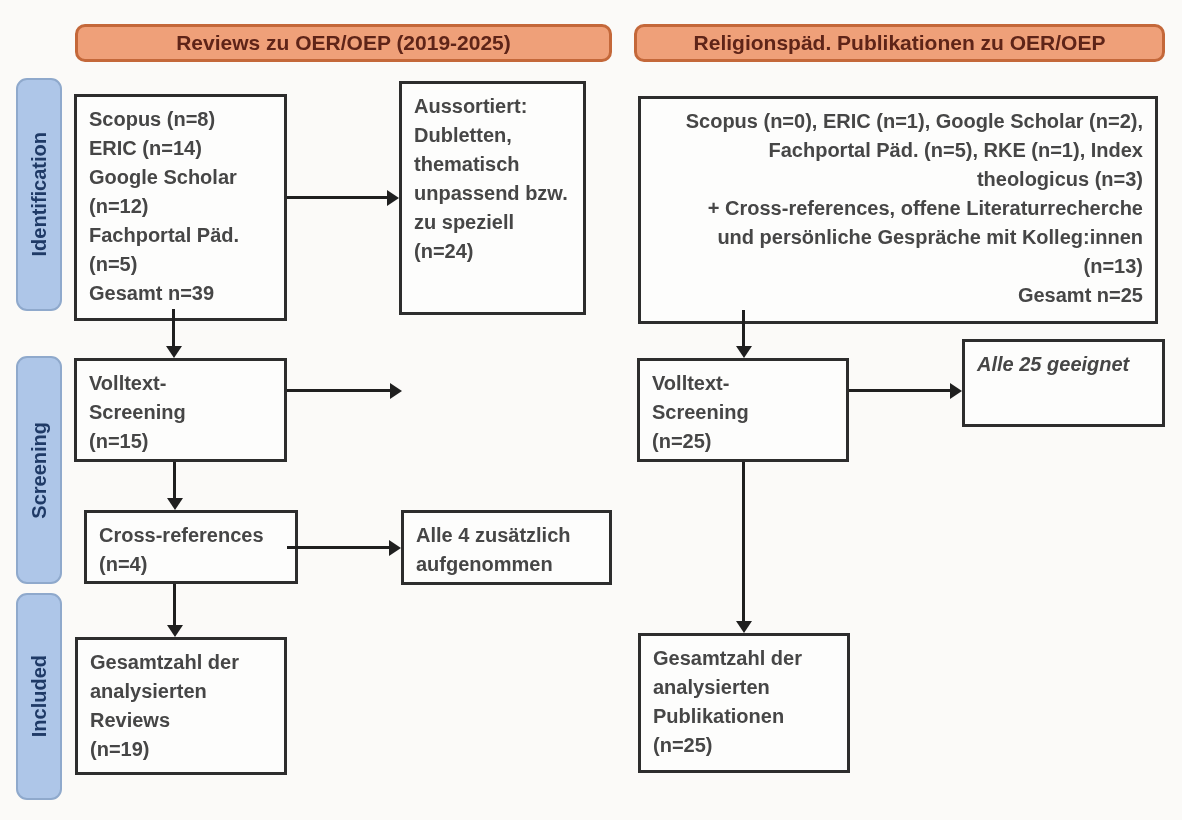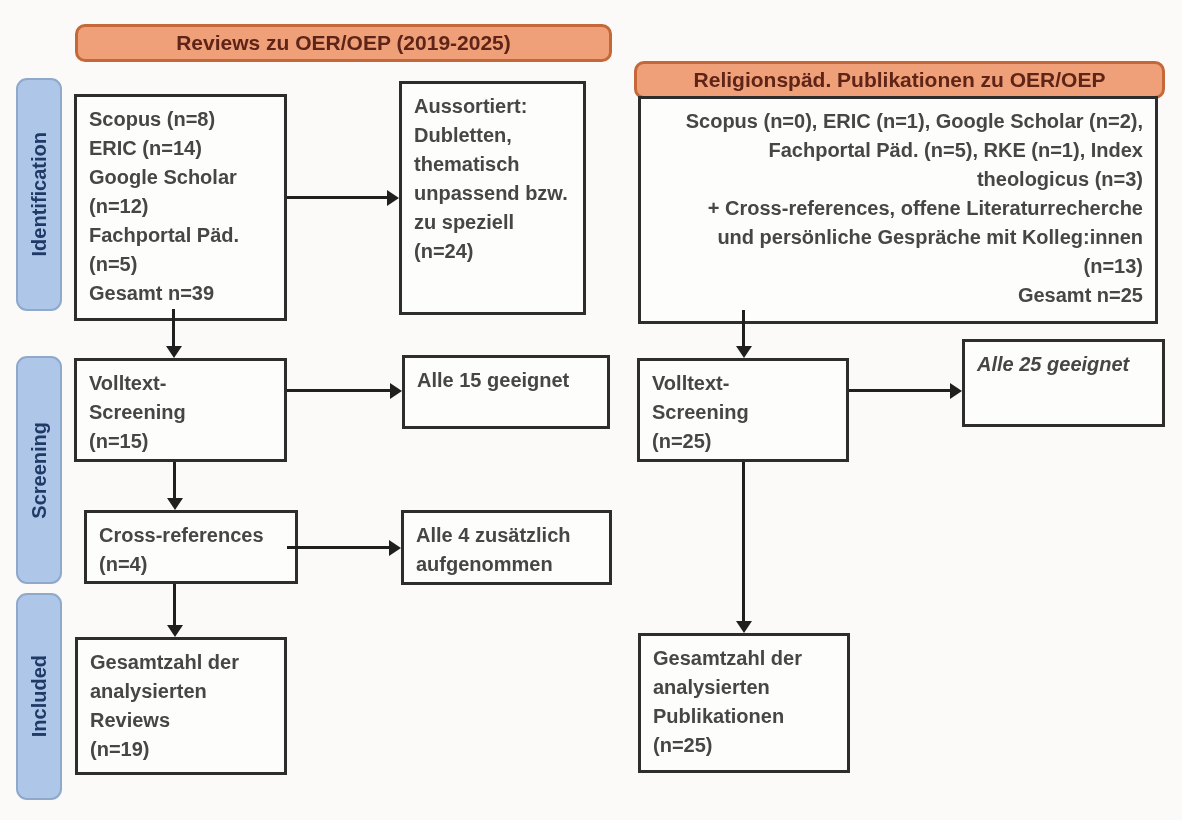--- a/index.html
+++ b/index.html
@@ -93,21 +93,21 @@
     border-right: 0;
     border-left: 12px solid var(--arrow, #1f1f1f);
   }
 </style>
 </head>
 <body>
 
 <div class="canvas">
 
   <div class="col-header" style="left:75px; top:24px; width:537px; height:38px;">Reviews zu OER/OEP (2019-2025)</div>
-  <div class="col-header" style="left:634px; top:24px; width:531px; height:38px;margin-top:37px;">Religionspäd. Publikationen zu OER/OEP</div>
+  <div class="col-header" style="left:634px; top:24px; width:531px; height:38px;">Religionspäd. Publikationen zu OER/OEP</div>
 
   <div class="stage-pill" style="left:16px; top:78px; width:46px; height:233px;">
     <span>Identification</span>
   </div>
   <div class="stage-pill" style="left:16px; top:356px; width:46px; height:228px;">
     <span>Screening</span>
   </div>
   <div class="stage-pill" style="left:16px; top:593px; width:46px; height:207px;">
     <span>Included</span>
   </div>
@@ -121,21 +121,20 @@
 Gesamt n=39</div>
   <div class="fbox" style="left:399px; top:81px; width:187px; height:234px;">Aussortiert:
 Dubletten,
 thematisch
 unpassend bzw.
 zu speziell
 (n=24)</div>
   <div class="fbox" style="left:74px; top:358px; width:213px; height:104px;">Volltext-
 Screening
 (n=15)</div>
-  <div class="fbox" style="left:402px; top:355px; width:208px; height:74px;">Alle 15 geeignet</div>
   <div class="fbox" style="left:73px; top:510px; width:214px; height:74px;margin-left:11px;">Cross-references
 (n=4)</div>
   <div class="fbox" style="left:401px; top:510px; width:211px; height:75px;">Alle 4 zusätzlich
 aufgenommen</div>
   <div class="fbox" style="left:75px; top:637px; width:212px; height:138px;">Gesamtzahl der
 analysierten
 Reviews
 (n=19)</div>
 
   <div class="fbox" style="left:638px; top:96px; width:520px; height:228px;text-align:right;">Scopus (n=0), ERIC (n=1), Google Scholar (n=2),

